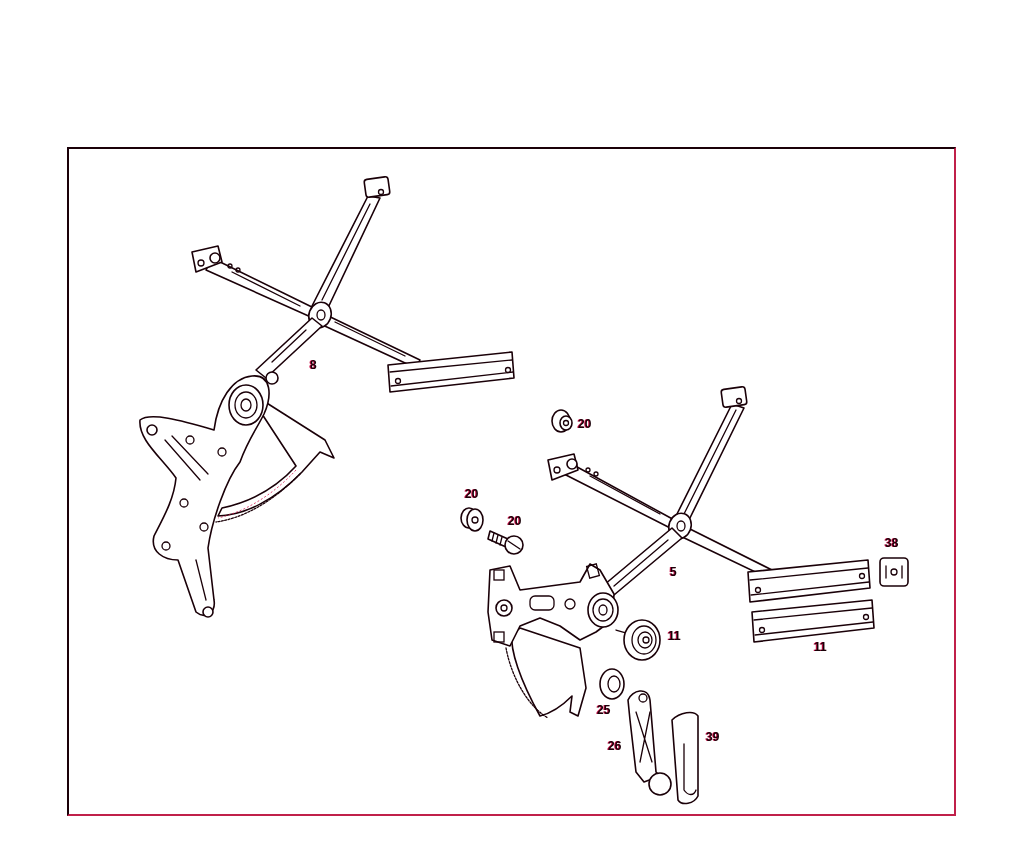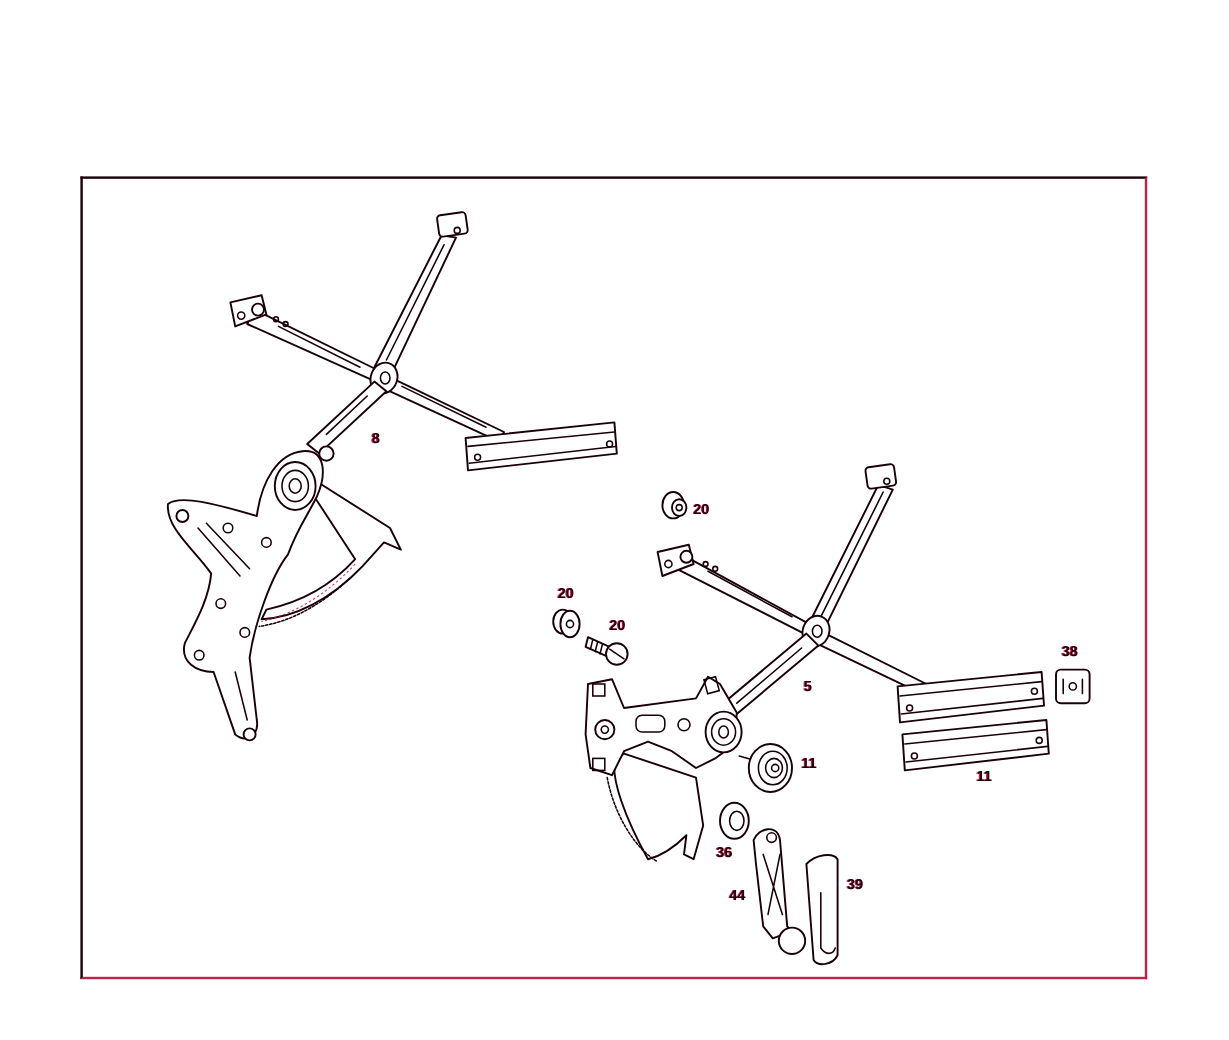--- a/index.html
+++ b/index.html
@@ -169,15 +169,15 @@
 </svg>
 
 <div class="lbl" style="left:310px;top:359px">8</div>
 <div class="lbl" style="left:578px;top:418px">20</div>
 <div class="lbl" style="left:465px;top:488px">20</div>
 <div class="lbl" style="left:508px;top:515px">20</div>
 <div class="lbl" style="left:670px;top:566px">5</div>
 <div class="lbl" style="left:885px;top:537px">38</div>
 <div class="lbl" style="left:668px;top:630px">11</div>
 <div class="lbl" style="left:814px;top:641px">11</div>
-<div class="lbl" style="left:597px;top:704px">36</div>
-<div class="lbl" style="left:608px;top:740px">44</div>
+<div class="lbl" style="left:597px;top:704px">25</div>
+<div class="lbl" style="left:608px;top:740px">26</div>
 <div class="lbl" style="left:706px;top:731px">39</div>
 
 </body></html>

